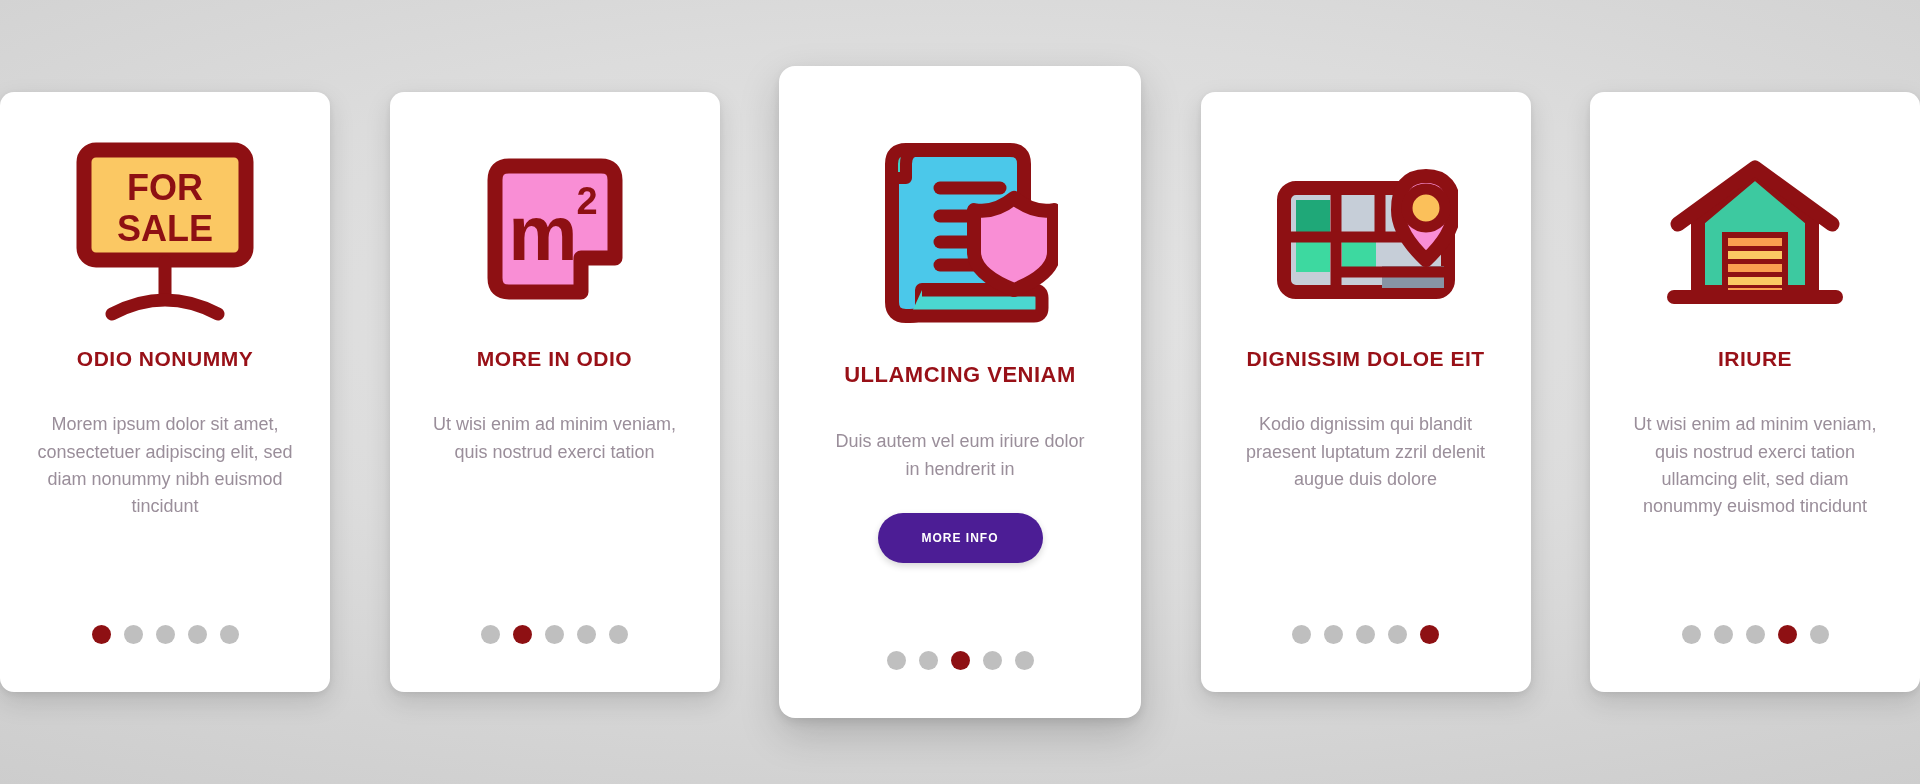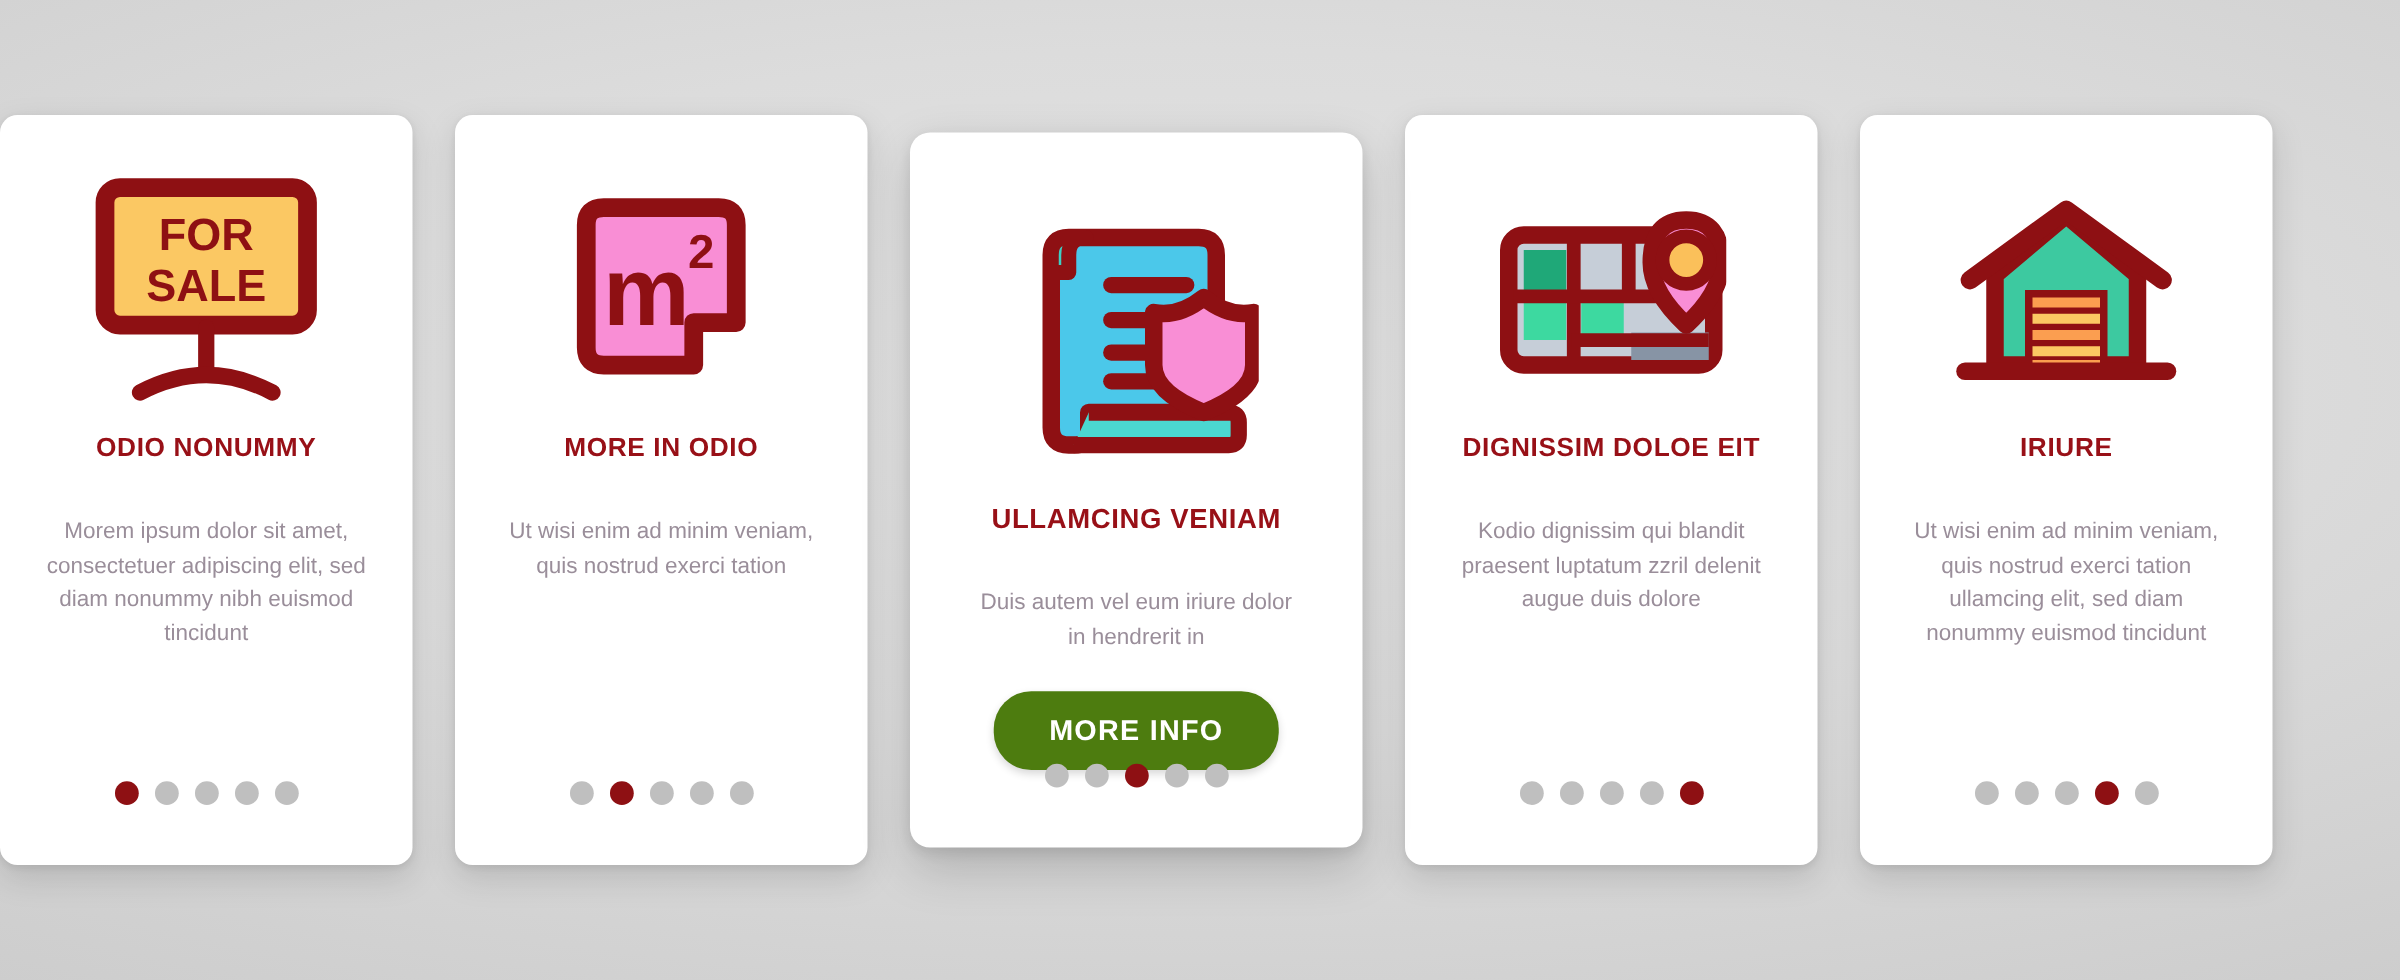--- a/index.html
+++ b/index.html
@@ -14,41 +14,41 @@
     font-family: "Liberation Sans", sans-serif;
     background: radial-gradient(ellipse 120% 100% at 50% 40%, #e4e4e4 0%, #dcdcdc 35%, #cfcfcf 68%, #c3c3c3 100%);
     position: relative;
   }
 
   .stage {
     position: absolute;
     inset: 0;
     display: flex;
     align-items: center;
-    justify-content: flex-start;
+    justify-content: space-between;
     gap: 34px;
   }
 
   .card {
     background: #ffffff;
     border-radius: 14px;
     width: 330px;
     height: 600px;
     box-shadow: 0 10px 26px rgba(0,0,0,0.13), 0 2px 6px rgba(0,0,0,0.07);
     display: flex;
     flex-direction: column;
     align-items: center;
     padding: 34px 24px 30px;
     position: relative;
     flex: 0 0 auto;
   }
 
   .card.featured {
     width: 362px;
-    height: 572px;
+    height: 652px;
     border-radius: 16px;
     padding: 42px 26px 34px;
     box-shadow: 0 16px 40px rgba(0,0,0,0.18), 0 4px 10px rgba(0,0,0,0.09);
     z-index: 5;
   }
 
   .icon-wrap {
     height: 212px;
     display: flex;
     align-items: center;
@@ -80,26 +80,26 @@
     text-align: center;
     margin-top: 40px;
     max-width: 270px;
   }
   .card.featured .card-body {
     max-width: 260px;
   }
 
   .cta-button {
     margin-top: 30px;
-    background: #4d7c0f;
+    background: #4c1d95;
     color: #ffffff;
     border: none;
     border-radius: 30px;
     padding: 18px 44px;
-    font-size: 23px;
+    font-size: 12px;
     font-weight: bold;
     letter-spacing: 1px;
     font-family: "Liberation Sans", sans-serif;
     cursor: pointer;
     box-shadow: 0 3px 7px rgba(0,0,0,0.16);
   }
 
   .dots {
     position: absolute;
     bottom: 48px;

